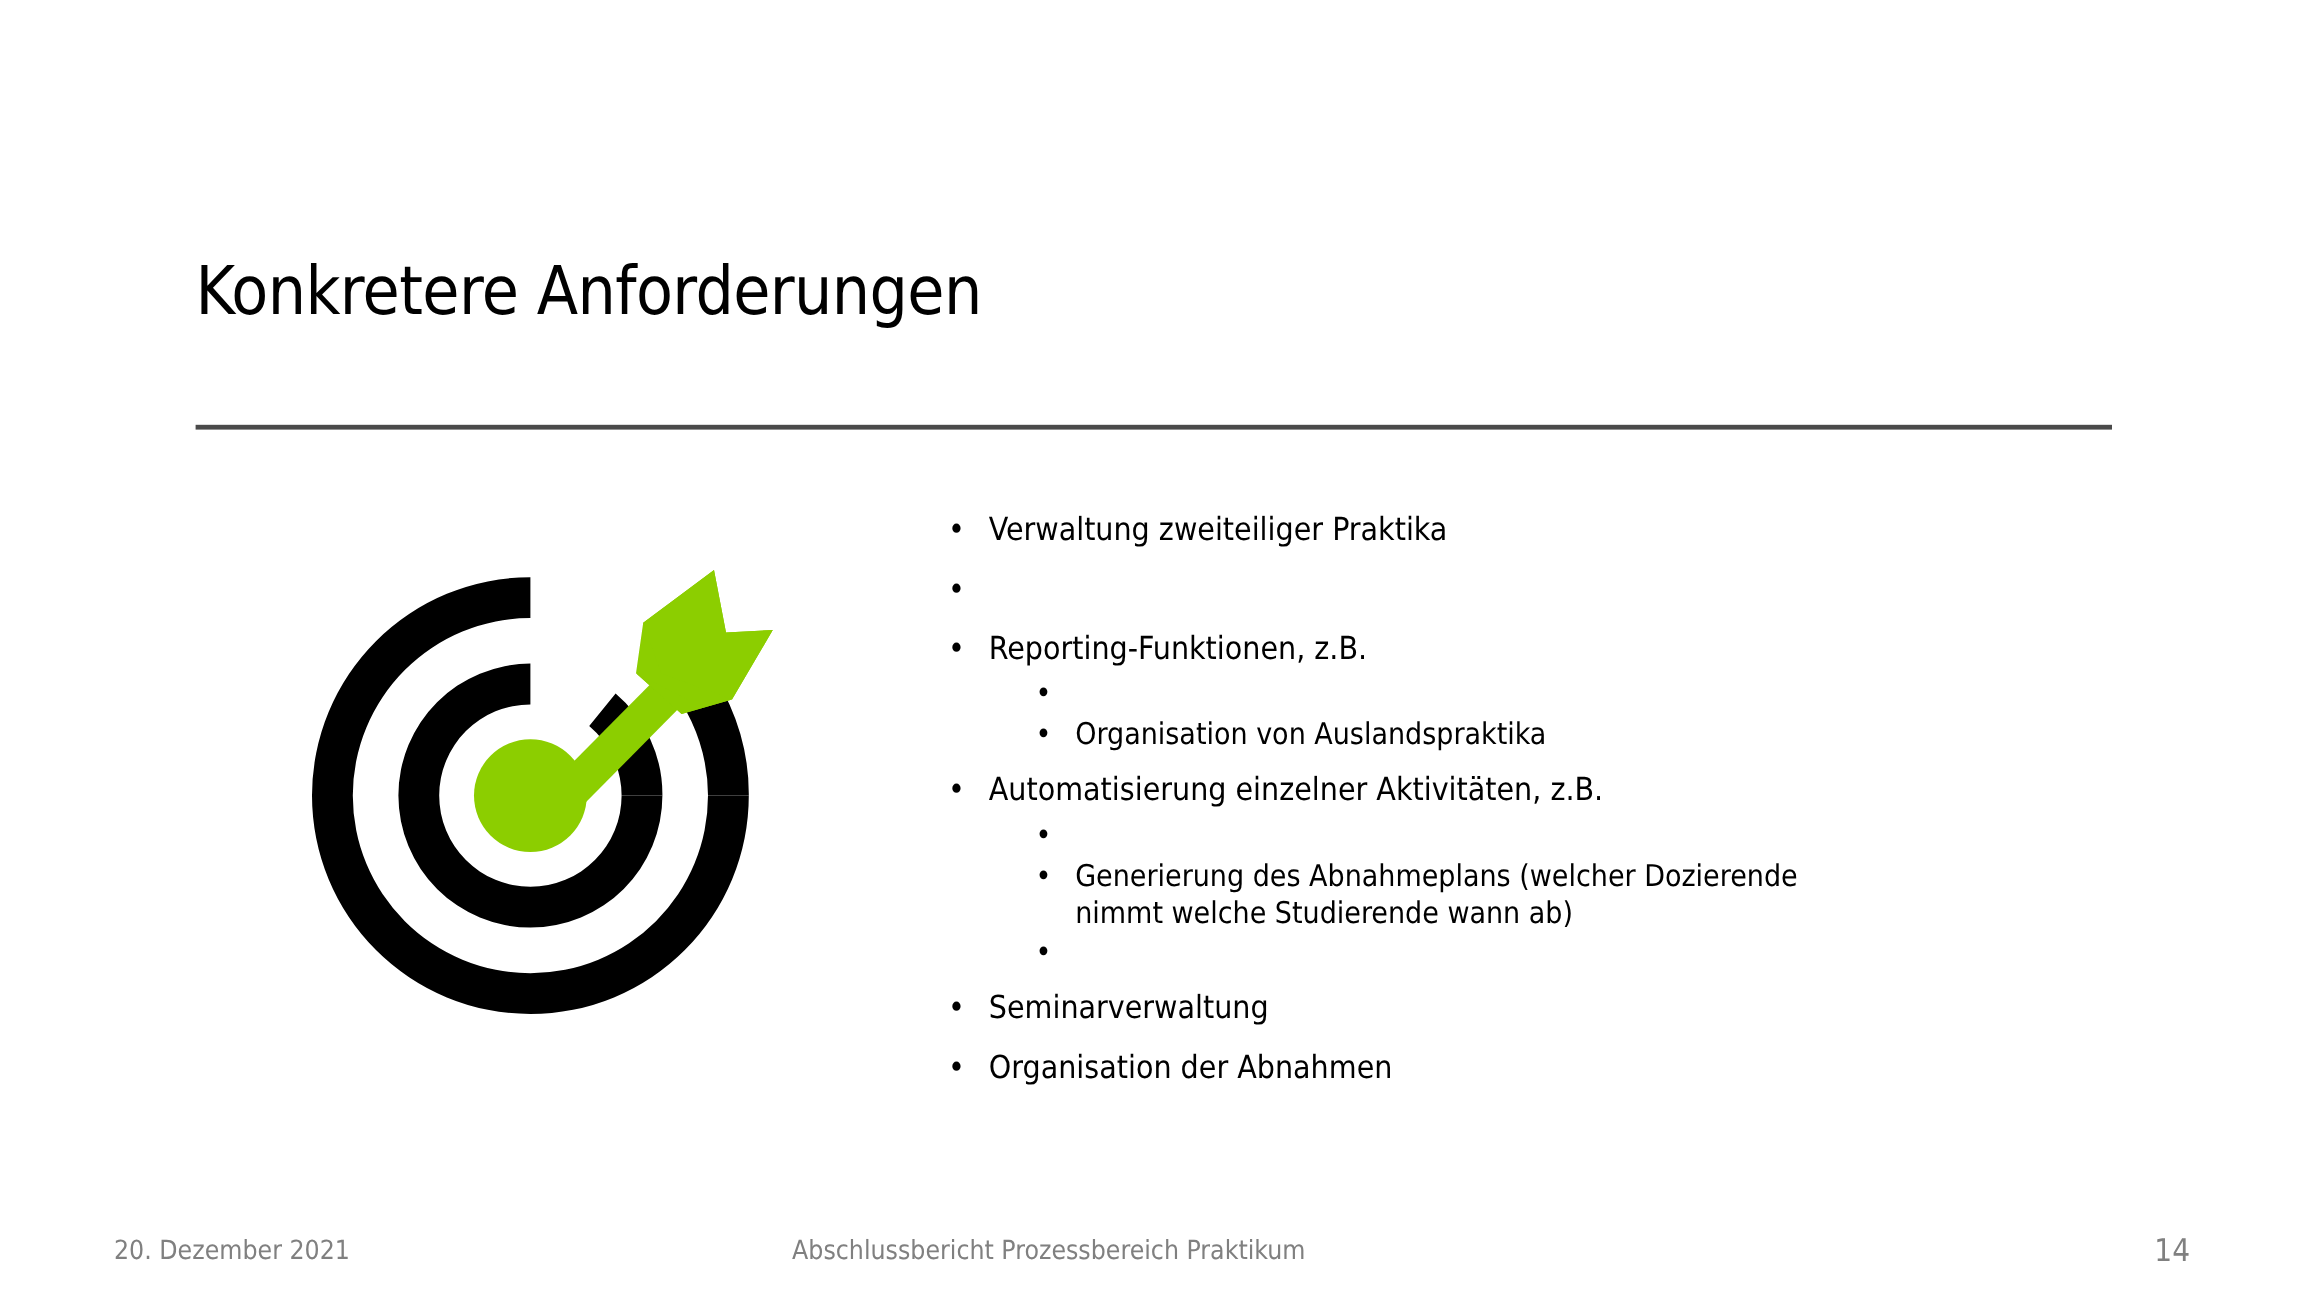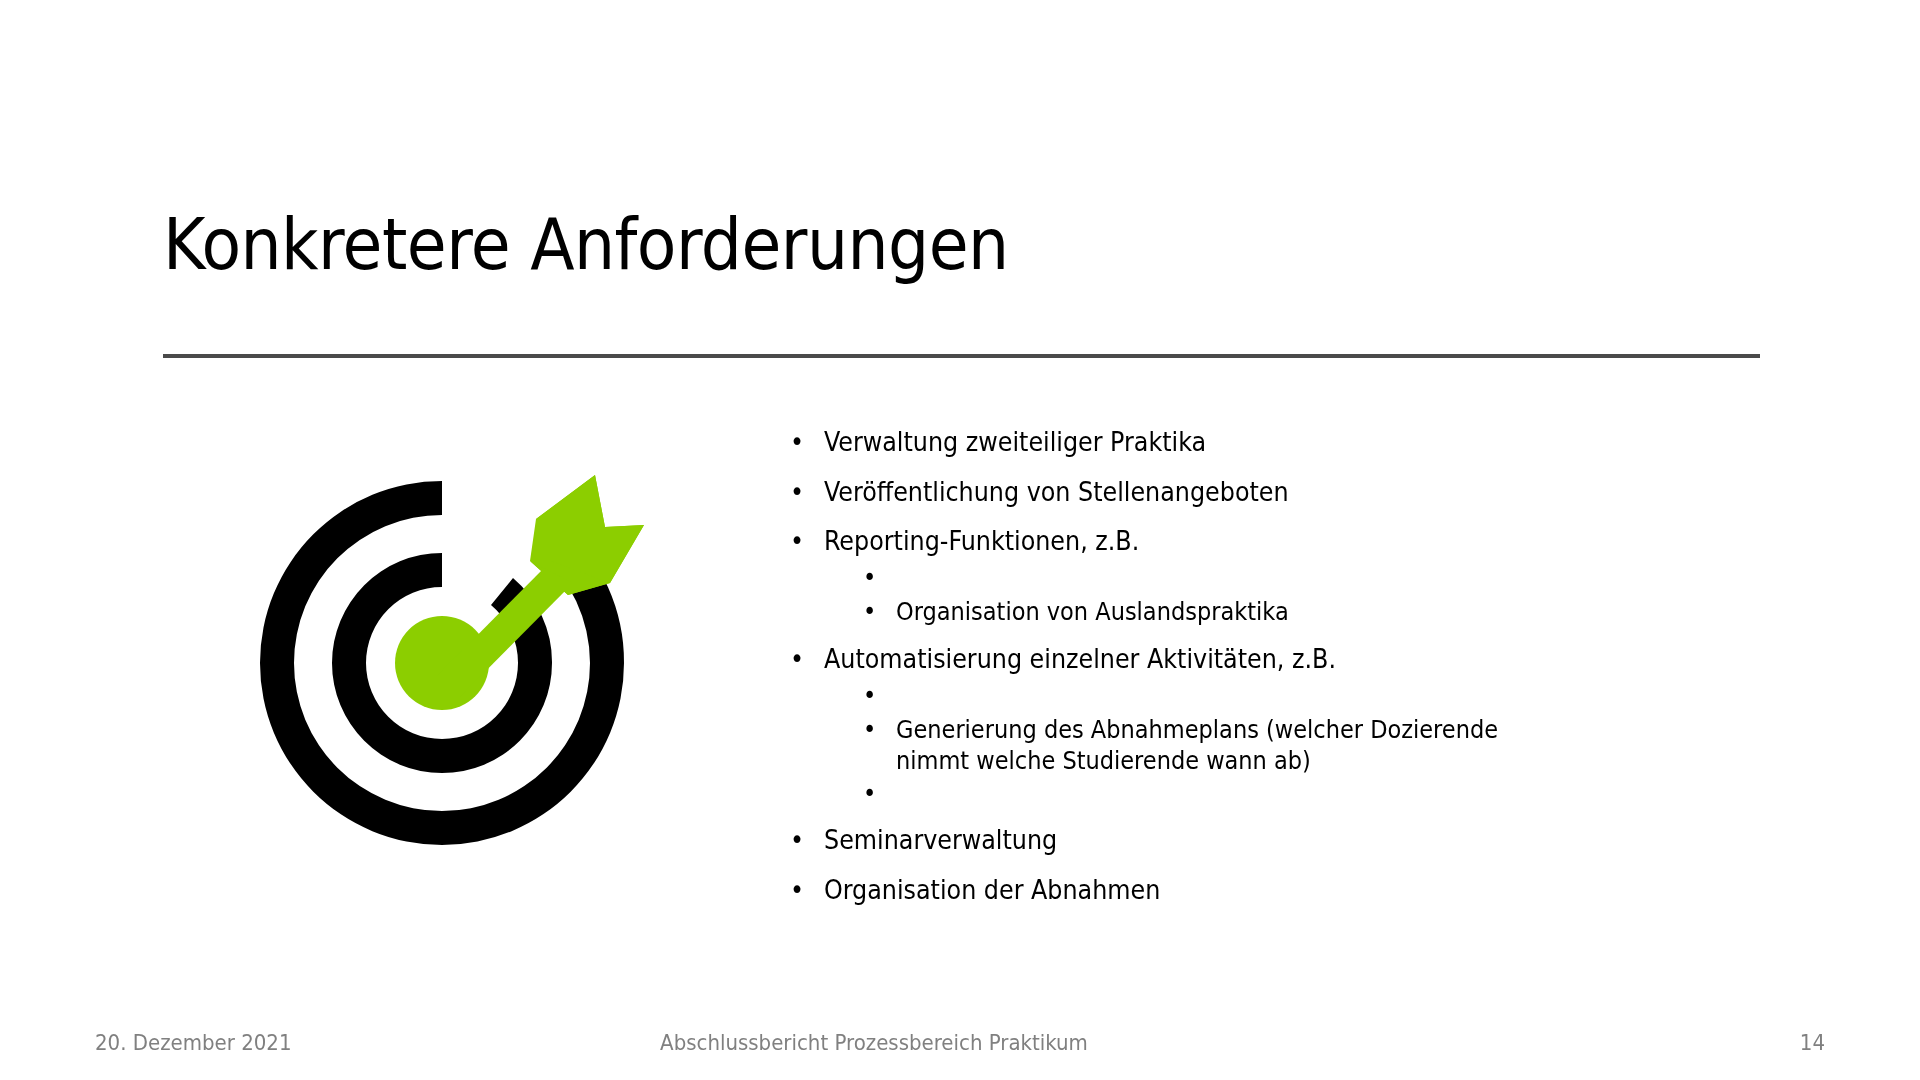--- a/index.html
+++ b/index.html
@@ -21,21 +21,21 @@
     height: 1080px;
     background: #ffffff;
   }
 
   
   .slide-title {
     position: absolute;
     left: 163px;
     top: 198px;
     width: 1600px;
-    font-size: 72px;
+    font-size: 56px;
     line-height: 92px;
     font-weight: 400;
     color: #000000;
     letter-spacing: -0.5px;
     white-space: nowrap;
     font-stretch: condensed;
   }
 
   .title-rule {
     position: absolute;
@@ -121,21 +121,21 @@
     width: 1748px;
     text-align: center;
     font-size: 22px;
     line-height: 28px;
     color: #808080;
   }
   .footer-page {
     position: absolute;
     right: 95px;
     top: 1029px;
-    font-size: 22px;
+    font-size: 26px;
     line-height: 28px;
     color: #808080;
     text-align: right;
     white-space: nowrap;
   }
 </style>
 </head>
 <body>
 
 <div class="slide">
@@ -177,21 +177,20 @@
 
   <div class="content">
 
     <div class="bullet-row lvl1">
       <span class="dot">•</span>
       <span class="txt">Verwaltung zweiteiliger Praktika</span>
     </div>
 
     <div class="bullet-row lvl1">
       <span class="dot">•</span>
-      <span class="txt">Veröffentlichung von Stellenangeboten</span>
     </div>
 
     <div class="bullet-row lvl1" style="margin-bottom:4px;">
       <span class="dot">•</span>
       <span class="txt">Reporting-Funktionen, z.B.</span>
     </div>
 
     <div class="sub-group">
       <div class="bullet-row lvl2">
         <span class="dot">•</span>

